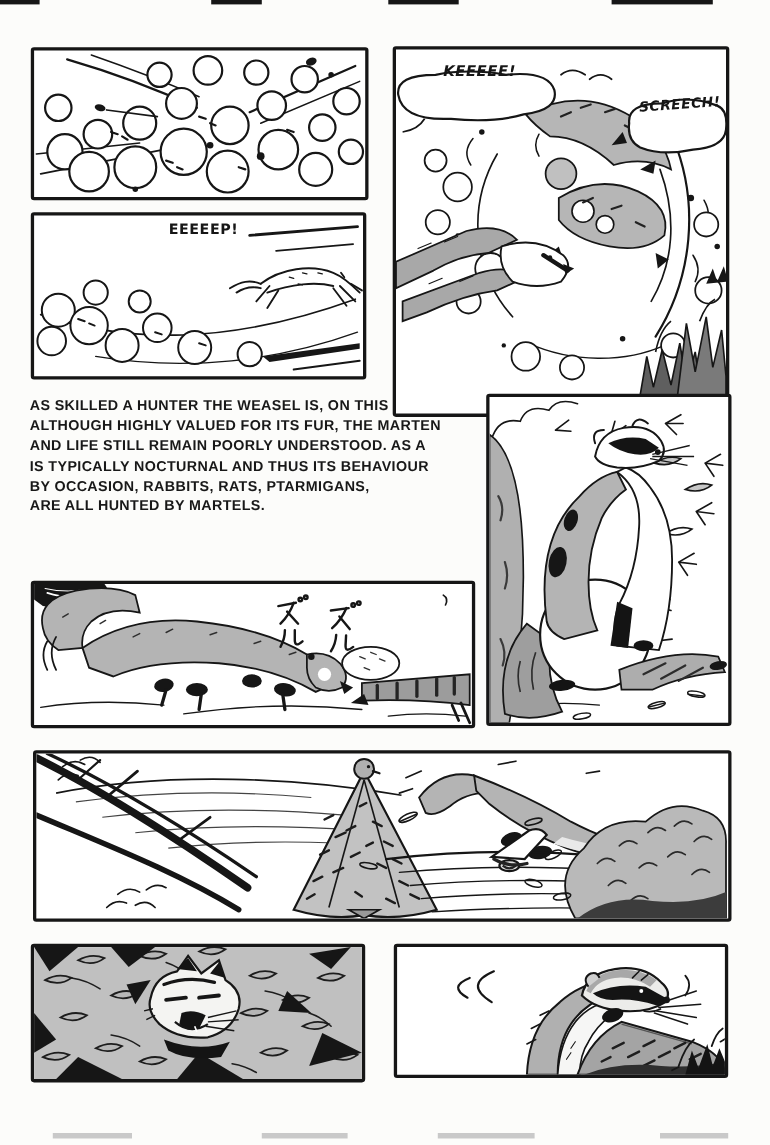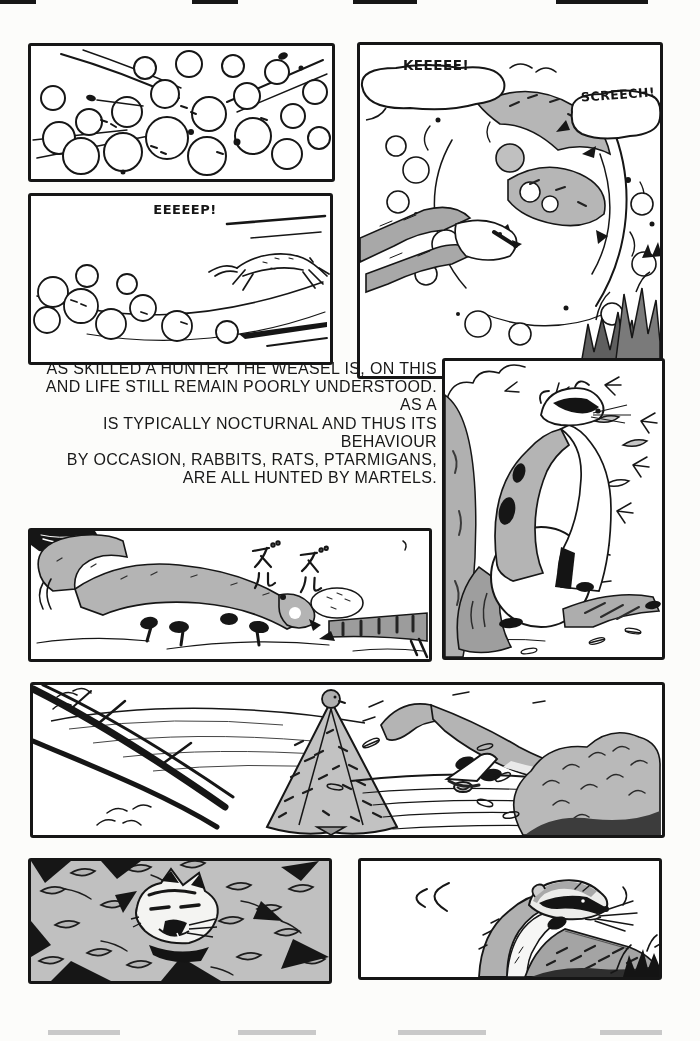--- a/index.html
+++ b/index.html
@@ -23,25 +23,25 @@
     font-family:"DejaVu Sans", sans-serif;
     font-weight:bold;
     color:#161616;
     text-align:center;
     letter-spacing:.5px;
     white-space:nowrap;
   }
   .narration{
     position:absolute;
     left:27px;top:360px;width:410px;
-    text-align:right;
+    text-align:left;
     color:#181818;
     font-family:"Liberation Sans", sans-serif;
-    font-weight:400;
-    font-size:16px;
+    font-weight:700;
+    font-size:13px;
     line-height:18.2px;
     letter-spacing:.35px;
   }
   .remnant{position:absolute;}
   .remnant.top{background:#161616;height:4px;top:0;}
   .remnant.bottom{background:#c9c9c9;height:5px;top:1030px;}
 </style>
 </head>
 <body>
 
@@ -101,21 +101,21 @@
       <ellipse cx="252" cy="10" rx="5" ry="3.5" transform="rotate(-20 252 10)"></ellipse>
       <circle cx="270" cy="22" r="2.5"></circle>
       <ellipse cx="60" cy="52" rx="5" ry="3" transform="rotate(15 60 52)"></ellipse>
       <circle cx="160" cy="86" r="3"></circle>
         <circle cx="206" cy="96" r="3.5"></circle>
         <circle cx="92" cy="126" r="2.5"></circle>
     </g>
   </svg>
 </section>
 
-<section class="panel" style="left:28px;top:193px;width:305px;height:172px;">
+<section class="panel" style="left:28px;top:193px;width:305px;height:152px;">
   <svg viewBox="0 0 299 142">
     <g stroke="#161616" fill="none" stroke-linecap="round">
       <path d="M6 88 C84 114 176 116 292 74" stroke-width="1.5"></path>
       <path d="M56 126 C140 140 222 130 294 104" stroke-width="1.2"></path>
       <path d="M196 16 L294 8" stroke-width="2.6"></path>
       <path d="M220 30 L290 24" stroke-width="1.6"></path>
       <path d="M236 138 L296 130" stroke-width="1.8"></path>
       <g fill="#ffffff" stroke-width="1.8">
         <circle cx="22" cy="84" r="15"></circle>
           <circle cx="50" cy="98" r="17"></circle>
@@ -150,21 +150,21 @@
           <path d="M244 50 l4 1"></path>
           <path d="M258 50 l4 1"></path>
           <path d="M240 60 l4 1"></path>
       </g>
     </g>
     <path d="M208 126 L296 114 L296 119 L214 131 Z" fill="#161616"></path>
   </svg>
   <div class="bubble-text" style="left:92px;top:6px;width:124px;font-size:13px;">EEEEEP!</div>
 </section>
 
-<section class="panel" style="left:357px;top:42px;width:306px;height:337px;">
+<section class="panel" style="left:357px;top:42px;width:306px;height:337px;font-style:italic;">
   <svg viewBox="0 0 300 297">
     <g stroke="#161616" fill="none" stroke-linecap="round">
       <path d="M252 64 C276 122 270 190 236 244" stroke-width="2"></path>
       <path d="M240 92 C256 136 252 178 232 212" stroke-width="1.5"></path>
       <path d="M92 78 C64 126 70 186 106 226" stroke-width="1.5"></path>
       <path d="M120 250 C160 268 208 268 244 252" stroke-width="1.3"></path>
       <path d="M70 64 q-10 12 -2 24" stroke-width="1.4"></path>
       <path d="M280 120 q8 14 0 26" stroke-width="1.4"></path>
       <path d="M90 160 q-8 12 0 24" stroke-width="1.4"></path>
       <path d="M270 170 q8 12 2 24" stroke-width="1.4"></path>
@@ -238,20 +238,21 @@
       <path d="M212 50 Q210 32 242 32 Q266 24 292 34 Q302 38 300 56 Q298 72 270 74 Q242 80 222 72 Q210 66 212 50 Z"></path>
     </g>
     <path d="M26 46 Q20 56 6 58" stroke="#161616" stroke-width="1.6" fill="none"></path>
   </svg>
   <div class="bubble-text" style="left:18px;top:12px;width:116px;font-size:13.5px;">KEEEEE!</div>
   <div class="bubble-text" style="left:212px;top:42px;width:92px;font-size:12.5px;transform:rotate(-4deg);">SCREECH!</div>
 </section>
 
 <div class="narration">
   <div>AS SKILLED A HUNTER THE WEASEL IS, ON THIS</div>
+  <div>ALTHOUGH HIGHLY VALUED FOR ITS FUR, THE MARTEN</div>
   <div>AND LIFE STILL REMAIN POORLY UNDERSTOOD. AS A</div>
   <div>IS TYPICALLY NOCTURNAL AND THUS ITS BEHAVIOUR</div>
   <div>BY OCCASION, RABBITS, RATS, PTARMIGANS,</div>
   <div>ARE ALL HUNTED BY MARTELS.</div>
 </div>
 
 <section class="panel" style="left:442px;top:358px;width:223px;height:302px;">
   <svg viewBox="0 0 217 296">
     <g stroke="#161616" fill="none" stroke-linecap="round" stroke-width="1.5">
       <path d="M2 38 Q8 18 28 22 Q34 6 54 12 Q62 0 80 6"></path>

